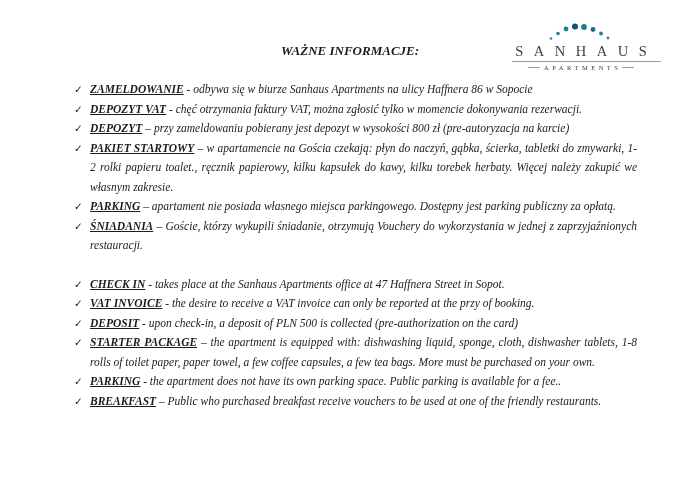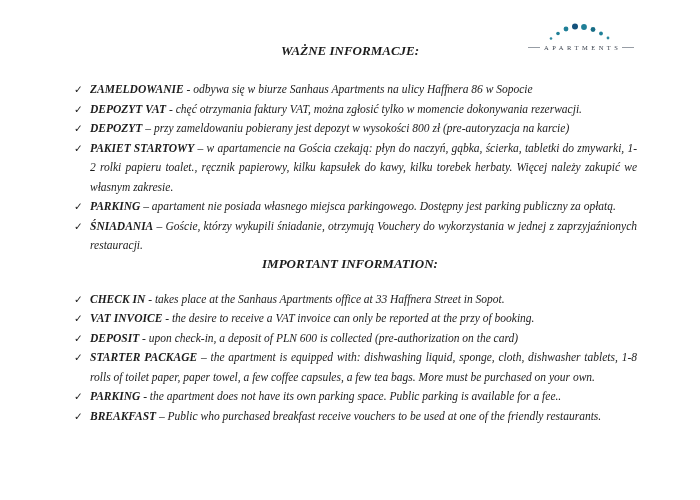--- a/index.html
+++ b/index.html
@@ -69,36 +69,37 @@
     line-height: 19.5px;
     margin: 0;
   }
   .check {
     position: absolute;
     left: 11px; top: 0;
     font-style: normal;
     font-size: 10.5px;
     color: #1c1c1c;
   }
-  .label { font-weight: 700; }
+  .label { font-weight: 700; text-decoration: underline; }
 </style>
 </head>
 <body>
 
 <div class="logo">
   <svg class="logo-dots" width="70" height="20" viewBox="0 0 70 20" aria-hidden="true">
     <circle cx="5" cy="16.5" r="1.3" fill="#2d8aa0"></circle>
       <circle cx="12" cy="11.5" r="1.8" fill="#1f7f97"></circle>
       <circle cx="20" cy="7" r="2.4" fill="#1f7f97"></circle>
       <circle cx="29" cy="4.5" r="3" fill="#14527c"></circle>
     <circle cx="38" cy="5" r="2.9" fill="#1f7f97"></circle>
       <circle cx="47" cy="7.5" r="2.4" fill="#176d86"></circle>
       <circle cx="55" cy="11.5" r="1.9" fill="#1f7f97"></circle>
       <circle cx="62" cy="16" r="1.4" fill="#2d8aa0"></circle>
   </svg>
+  <div class="logo-name">SANHAUS</div>
   <div class="logo-sub">
     <span class="logo-rule"></span>
     <span class="logo-subtitle">APARTMENTS</span>
     <span class="logo-rule"></span>
   </div>
 </div>
 
 <div class="content">
 
   <section>
@@ -138,39 +139,38 @@
       <p class="item">
         <span class="check">✓</span>
         <span class="label">ŚNIADANIA</span>
         <span class="rest">– Goście, którzy wykupili śniadanie, otrzymują Vouchery do wykorzystania w jednej z zaprzyjaźnionych restauracji.</span>
       </p>
 
     </div>
   </section>
 
   <section>
-    <h2 class="sec sec-en">IMPORTANT INFORMATION:</h2>
     <div class="list list-en">
 
       <p class="item">
         <span class="check">✓</span>
         <span class="label">CHECK IN</span>
-        <span class="rest">- takes place at the Sanhaus Apartments office at 33 Haffnera Street in Sopot.</span>
+        <span class="rest">- takes place at the Sanhaus Apartments office at 47 Haffnera Street in Sopot.</span>
       </p>
 
       <p class="item">
         <span class="check">✓</span>
         <span class="label">VAT INVOICE</span>
         <span class="rest">- the desire to receive a VAT invoice can only be reported at the przy of booking.</span>
       </p>
 
       <p class="item">
         <span class="check">✓</span>
         <span class="label">DEPOSIT</span>
-        <span class="rest">- upon check-in, a deposit of PLN 600 is collected (pre-authorization on the card)</span>
+        <span class="rest">- upon check-in, a deposit of PLN 500 is collected (pre-authorization on the card)</span>
       </p>
 
       <p class="item">
         <span class="check">✓</span>
         <span class="label">STARTER PACKAGE</span>
         <span class="rest">–  the apartment is equipped with: dishwashing liquid, sponge, cloth, dishwasher tablets, 1-8 rolls of toilet paper, paper towel, a few coffee capsules, a few tea bags. More must be purchased on your own.</span>
       </p>
 
       <p class="item">
         <span class="check">✓</span>

